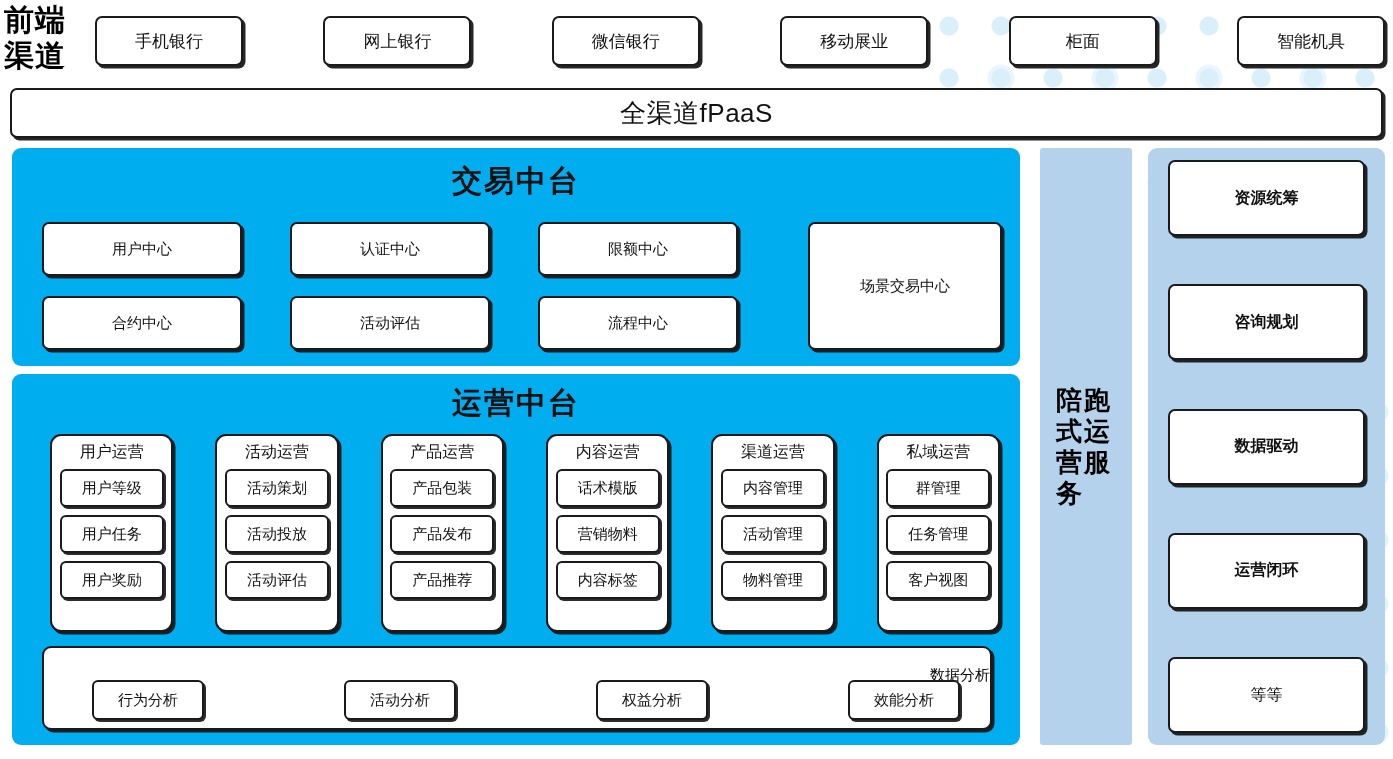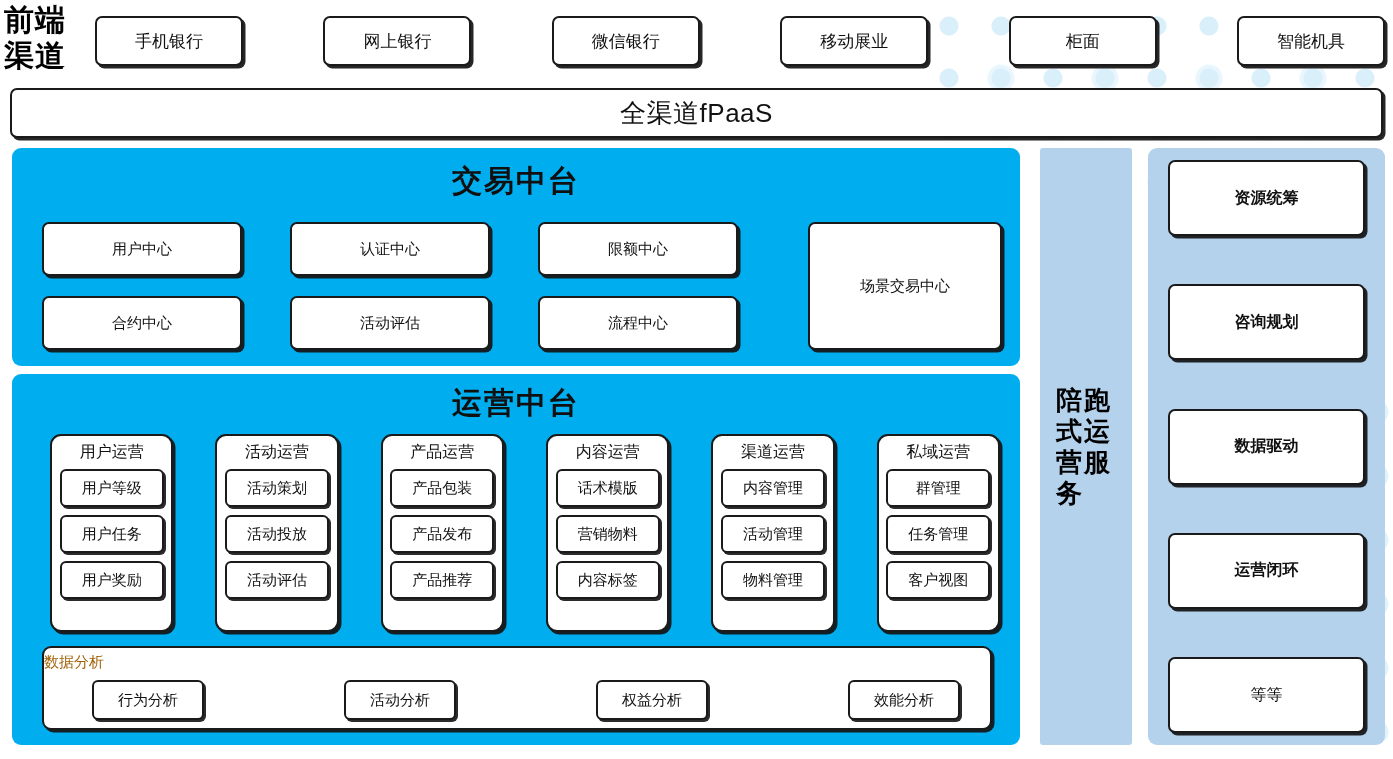--- a/index.html
+++ b/index.html
@@ -187,24 +187,24 @@
     left: 30px; top: 272px;
     width: 950px; height: 84px;
     background: #ffffff;
     border: 2.5px solid #1a1a1a;
     border-radius: 9px;
     box-shadow: 2.5px 2.5px 0 rgba(20,20,20,.92);
     z-index: 2;
   }
   .data-strip-title {
     position: absolute;
-    left: 0; right: 0; top: 5px;
-    text-align: left;
-    font-size: 15px;
-    color: #a16207;
+    left: 0; right: 0; top: 18px;
+    text-align: right;
+    font-size: 15px;
+    color: #000000;
   }
   .data-items {
     position: absolute;
     left: 48px; top: 32px;
     width: 868px;
     display: flex;
     justify-content: space-between;
   }
   .data-item {
     width: 112px;

